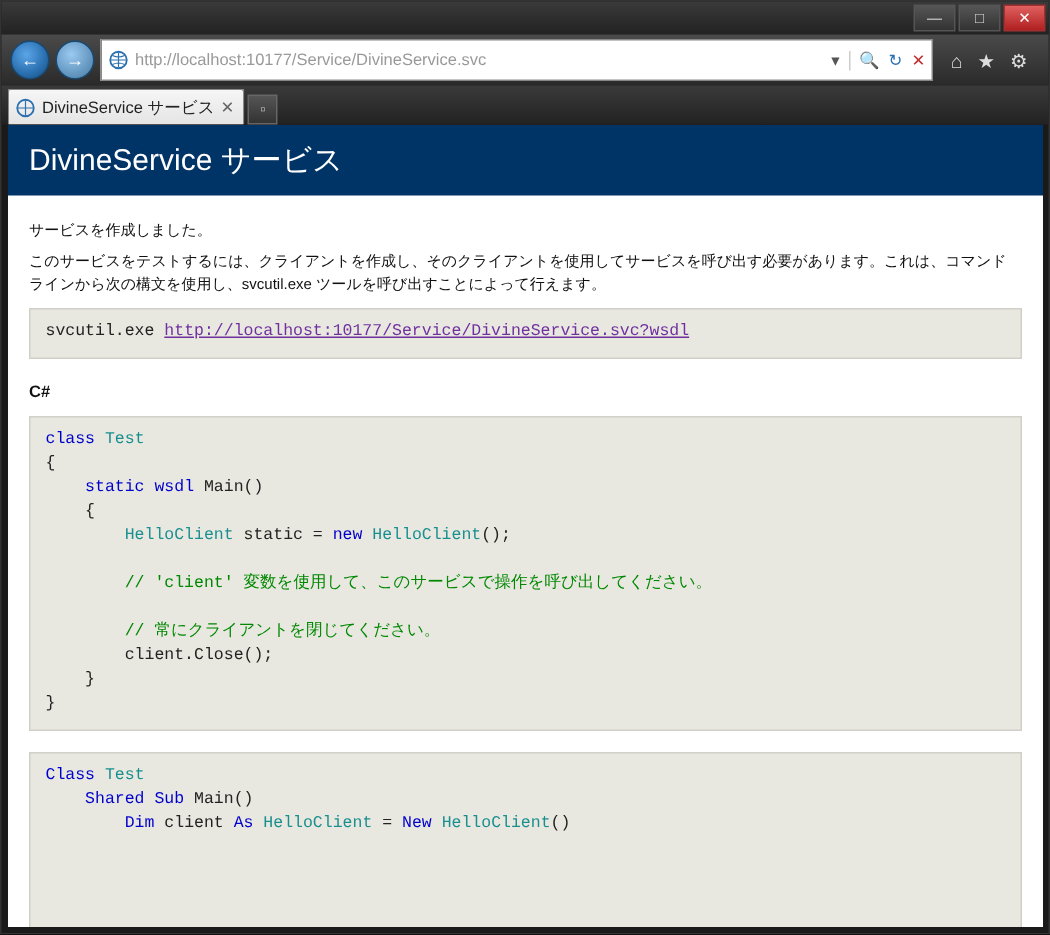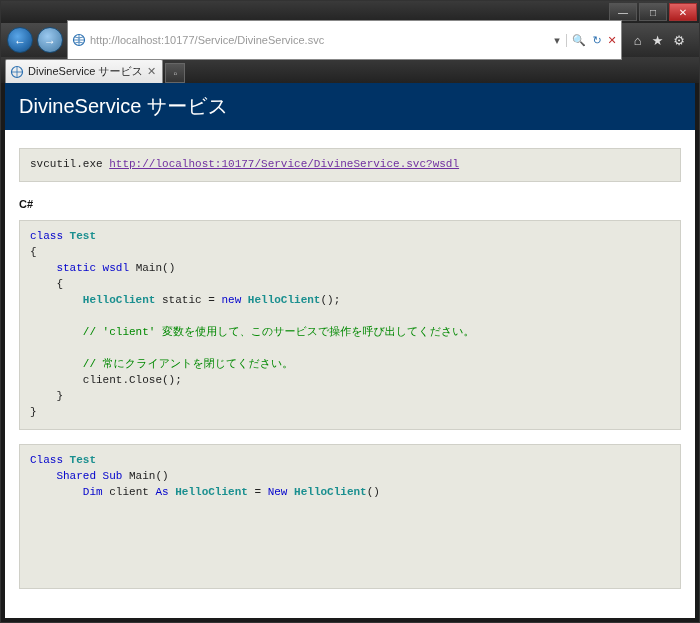--- a/index.html
+++ b/index.html
@@ -5,42 +5,42 @@
   * { margin: 0; padding: 0; box-sizing: border-box; }
   html, body { width: 700px; height: 623px; overflow: hidden; font-family: "Segoe UI", Tahoma, sans-serif; background: #000; }
   .window { width: 700px; height: 623px; background: #1a1a1a; border: 1px solid #333; position: relative; }
   .titlebar { height: 22px; background: linear-gradient(#3a3a3a, #222); display: flex; justify-content: flex-end; align-items: center; }
   .winbtns { display: flex; }
   .winbtn { width: 28px; height: 18px; margin-right: 2px; display: flex; align-items: center; justify-content: center; font-size: 10px; color: #ddd; border: 1px solid #555; background: linear-gradient(#555,#333); cursor: pointer; }
   .winbtn.close { background: linear-gradient(#e06060,#b02020); border-color: #a03030; color: #fff; }
   .navbar { height: 34px; background: linear-gradient(#4a4a4a,#2a2a2a); display: flex; align-items: center; padding: 0 6px; gap: 4px; }
   .navbtn { width: 26px; height: 26px; border-radius: 50%; background: radial-gradient(circle at 40% 35%, #5aa6e8, #2a6fb0 60%, #184b78); border: 1px solid #174a74; display: flex; align-items: center; justify-content: center; color: #fff; font-size: 12px; cursor: pointer; }
   .navbtn.fwd { background: radial-gradient(circle at 40% 35%, #9bc9f0, #6699c2 60%, #4a7aa0); }
-  .addrbar { flex: 1; height: 40px; background: #fff; border: 1px solid #888; display: flex; align-items: center; padding: 0 4px; font-size: 11px; color: #555; gap: 4px; }
+  .addrbar { flex: 1; height: 28px; background: #fff; border: 1px solid #888; display: flex; align-items: center; padding: 0 4px; font-size: 11px; color: #555; gap: 4px; }
   .addr-icon { width: 14px; height: 14px; display: inline-flex; align-items: center; justify-content: center; }
   .addr-text { flex: 1; color: #999; white-space: nowrap; overflow: hidden; }
   .addr-right { display: flex; align-items: center; gap: 6px; color: #555; }
   .headicons { display: flex; gap: 10px; padding: 0 8px; color: #ddd; font-size: 13px; }
   .headicons span { cursor: pointer; }
   .tabbar { height: 26px; background: linear-gradient(#3a3a3a,#222); display: flex; align-items: flex-end; padding-left: 4px; }
   .tab { height: 24px; min-width: 130px; background: linear-gradient(#f6f6f6,#e4e4e4); border: 1px solid #888; border-bottom: none; border-radius: 2px 2px 0 0; display: flex; align-items: center; padding: 0 6px 0 4px; font-size: 11px; color: #222; gap: 4px; }
   .tab .fav { width: 14px; height: 14px; color: #2a6fb0; display: flex; align-items: center; justify-content: center; }
   .tab .ttl { flex: 1; white-space: nowrap; overflow: hidden; text-overflow: ellipsis; }
   .tab .x { color: #666; cursor: pointer; font-size: 11px; }
   .newtab { width: 20px; height: 20px; margin-left: 2px; background: linear-gradient(#555,#333); border: 1px solid #666; display:flex;align-items:center;justify-content:center;color:#ccc;font-size:10px; cursor:pointer;}
   .client { position: absolute; top: 82px; left: 4px; right: 4px; bottom: 4px; background: #fff; overflow: auto; }
   .inner { padding: 0; font-family: "MS PGothic", "Yu Gothic", sans-serif; }
   .page-title-bar { background: #003366; color: #fff; padding: 10px 14px; font-size: 20px; font-family: "Segoe UI", sans-serif; }
   .content { padding: 10px 14px; font-size: 10px; color: #111; line-height: 1.5; }
   .content p { margin: 6px 0; }
   .codebox { background: #e8e8e0; border: 1px solid #d0d0c8; padding: 8px 10px; font-family: Consolas, "Courier New", monospace; font-size: 11px; margin: 8px 0 14px 0; color: #222; white-space: pre; line-height: 1.45; }
   .codebox a { color: #7030a0; text-decoration: underline; }
   .section-label { font-size: 11px; font-weight: bold; margin: 10px 0 4px 0; }
   .kw { color: #0000cc; }
-  .typ { color: #1a8f8f; font-weight: bold; }
+  .typ { color: #1a8f8f; }
   .cm { color: #008800; text-align: right; }
 </style>
 </head>
 <body>
 
 <div class="window">
 
   <div class="titlebar">
     <div class="winbtns">
       <div class="winbtn">—</div>
@@ -85,20 +85,22 @@
       <span class="ttl">DivineService サービス</span>
       <span class="x">✕</span>
     </div>
     <div class="newtab">▫</div>
   </div>
 
   <div class="client">
     <div class="inner">
       <div class="page-title-bar">DivineService サービス</div>
       <div class="content">
+        <p>サービスを作成しました。</p>
+        <p>このサービスをテストするには、クライアントを作成し、そのクライアントを使用してサービスを呼び出す必要があります。これは、コマンド ラインから次の構文を使用し、svcutil.exe ツールを呼び出すことによって行えます。</p>
 
         <div class="codebox"><span>svcutil.exe </span><a href="#">http://localhost:10177/Service/DivineService.svc?wsdl</a></div>
 
 
         <div class="section-label">C#</div>
         <div class="codebox"><span class="kw">class</span><span class="typ"> Test</span>
 <span>{</span>
 <span class="kw">    static</span><span class="kw"> wsdl</span><span> Main()</span>
 <span>    {</span>
 <span class="typ">        HelloClient</span><span> static = </span><span class="kw">new</span><span class="typ"> HelloClient</span><span>();</span>

